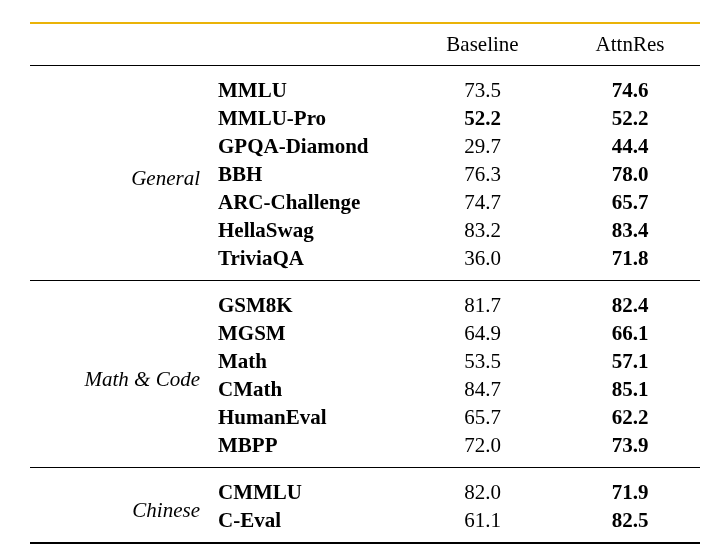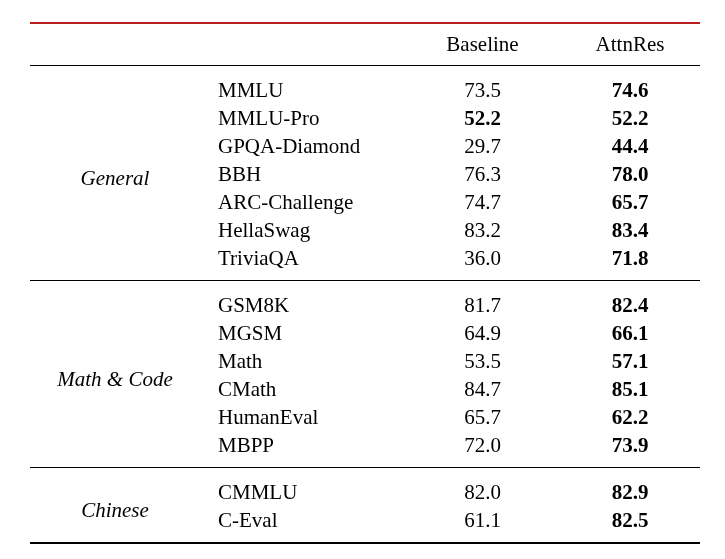--- a/index.html
+++ b/index.html
@@ -14,21 +14,21 @@
     background: #ffffff;
     overflow: hidden;
     font-family: "Liberation Serif", serif;
     color: #000000;
   }
   table.bench-table {
     border-collapse: collapse;
     table-layout: fixed;
     width: 670px;
     margin: 22px 0 0 30px;
-    border-top: 2px solid #b91c1c;
+    border-top: 2px solid #eab308;
     border-bottom: 2px solid #000000;
     font-size: 21px;
   }
   col.c-group   { width: 170px; }
   col.c-name    { width: 205px; }
   col.c-baseline{ width: 155px; }
   col.c-attnres { width: 140px; }
 
   thead tr { height: 42px; }
   thead th {
@@ -46,26 +46,27 @@
     vertical-align: middle;
     font-size: 21px;
     line-height: 28px;
   }
   tbody.group tr:first-child td { padding-top: 10px; }
   tbody.group tr:last-child  td { padding-bottom: 8px; }
 
   td.name {
     text-align: left;
     padding-left: 18px;
+    font-weight: bold;
   }
   td.val, th.val { text-align: center; }
   td.bold { font-weight: 700; }
   td.group-label {
     font-style: italic;
-    text-align: center;
+    text-align: right;
     vertical-align: middle;
   }
 </style>
 </head>
 <body>
 
 <div class="page">
   <table class="bench-table">
     <colgroup>
       <col class="c-group">
@@ -150,21 +151,21 @@
     <td class="name">MBPP</td>
     <td class="val">72.0</td>
     <td class="val bold">73.9</td>
   </tr>
       </tbody>
       <tbody class="group">
         <tr>
     <td class="group-label" rowspan="2">Chinese</td>
           <td class="name">CMMLU</td>
     <td class="val">82.0</td>
-    <td class="val bold">82.9</td>
+    <td class="val bold">71.9</td>
   </tr>
         <tr>
     <td class="name">C-Eval</td>
     <td class="val">61.1</td>
     <td class="val bold">82.5</td>
   </tr>
       </tbody>
     </table>
 </div>
 

